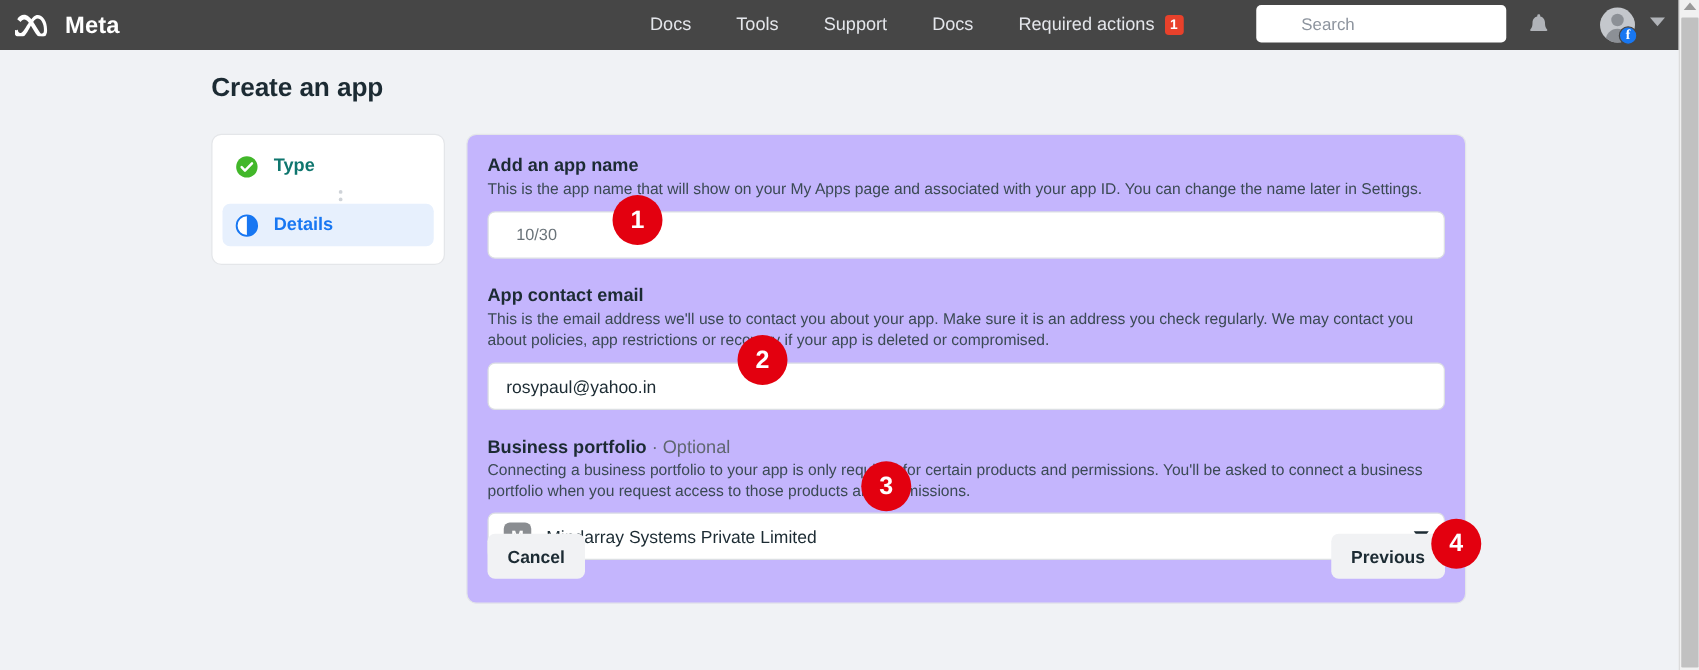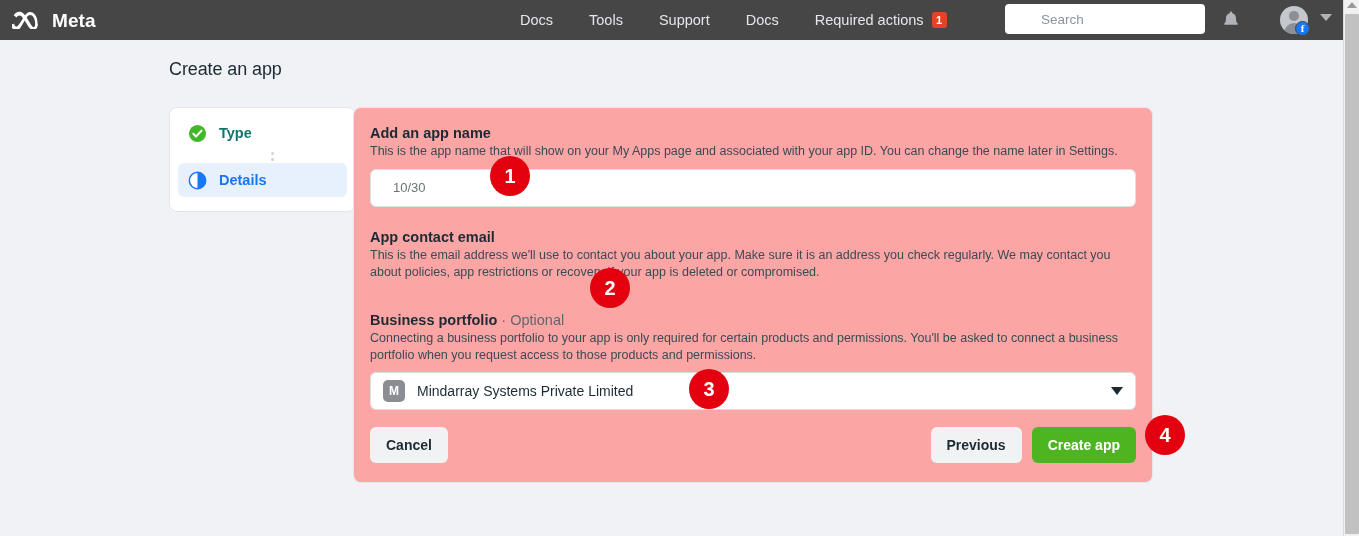--- a/index.html
+++ b/index.html
@@ -122,21 +122,21 @@
   .scroll-thumb {
     position: absolute; top: 14px; left: 1px;
     width: 14px; height: 520px;
     background: #c1c1c1; border-radius: 1px;
     cursor: pointer;
   }
 
   
   .page-title {
     position: absolute; left: 169px; top: 59px;
-    font-size: 18px; font-weight: 400; color: #1c2b33;
+    font-size: 21px; font-weight: 700; color: #1c2b33;
     letter-spacing: -.1px;
   }
 
   
   .stepper {
     position: absolute; left: 169px; top: 107px;
     width: 187px; height: 105px;
     background: #ffffff; border: 1px solid #e4e6e9;
     border-radius: 8px;
     padding: 8px 8px;
@@ -155,23 +155,23 @@
     display: flex; flex-direction: column;
     align-items: center; justify-content: center; gap: 3px;
   }
   .connector i {
     display: block; width: 3px; height: 3px;
     border-radius: 50%; background: #cfd3d8;
   }
 
   
   .card {
-    position: absolute; left: 353px; top: 107px;
+    position: absolute; left: 373px; top: 107px;
     width: 800px; height: 376px;
-    background: #fca5a5; border: 1px solid #e4e6e9;
+    background: #c4b5fd; border: 1px solid #e4e6e9;
     border-radius: 8px;
   }
   .card-inner { padding: 17px 16px 0 16px; }
 
   .field-label {
     font-size: 14.5px; font-weight: 700; color: #1c2b33;
     margin: 0 0 2px 0;
   }
   .field-label .optional { font-weight: 400; color: #606770; text-align: center; }
   .field-desc {
@@ -348,40 +348,42 @@
       <div class="field-label">Add an app name</div>
       <div class="field-desc">This is the app name that will show on your My Apps page and associated with your app ID. You can change the name later in Settings.</div>
       <div class="input-row">
         <span class="counter">10/30</span>
       </div>
 
       <div class="spacer-22"></div>
 
       <div class="field-label">App contact email</div>
       <div class="field-desc">This is the email address we'll use to contact you about your app. Make sure it is an address you check regularly. We may contact you about policies, app restrictions or recovery if your app is deleted or compromised.</div>
+      <div class="input-row">
+        <input type="text" value="rosypaul@yahoo.in" style="">
+      </div>
 
       <div class="spacer-22"></div>
 
       <div class="field-label">
         <span>Business portfolio</span>
         <span class="optional">· Optional</span>
       </div>
       <div class="field-desc">Connecting a business portfolio to your app is only required for certain products and permissions. You'll be asked to connect a business portfolio when you request access to those products and permissions.</div>
       <div class="select-row">
         <span class="portfolio-icon">M</span>
         <span class="select-value">Mindarray Systems Private Limited</span>
         <span class="select-caret"></span>
       </div>
     </div>
 
     <div class="actions">
       <button class="btn btn-secondary">Cancel</button>
       <div class="actions-right">
         <button class="btn btn-secondary">Previous</button>
-        <button class="btn btn-primary">Create app</button>
       </div>
     </div>
   </div>
 
   <div class="marker" style="left:490px; top:156px;">1</div>
   <div class="marker" style="left:590px; top:268px;">2</div>
   <div class="marker" style="left:689px; top:369px;">3</div>
   <div class="marker" style="left:1145px; top:415px;">4</div>
 
 </div>

